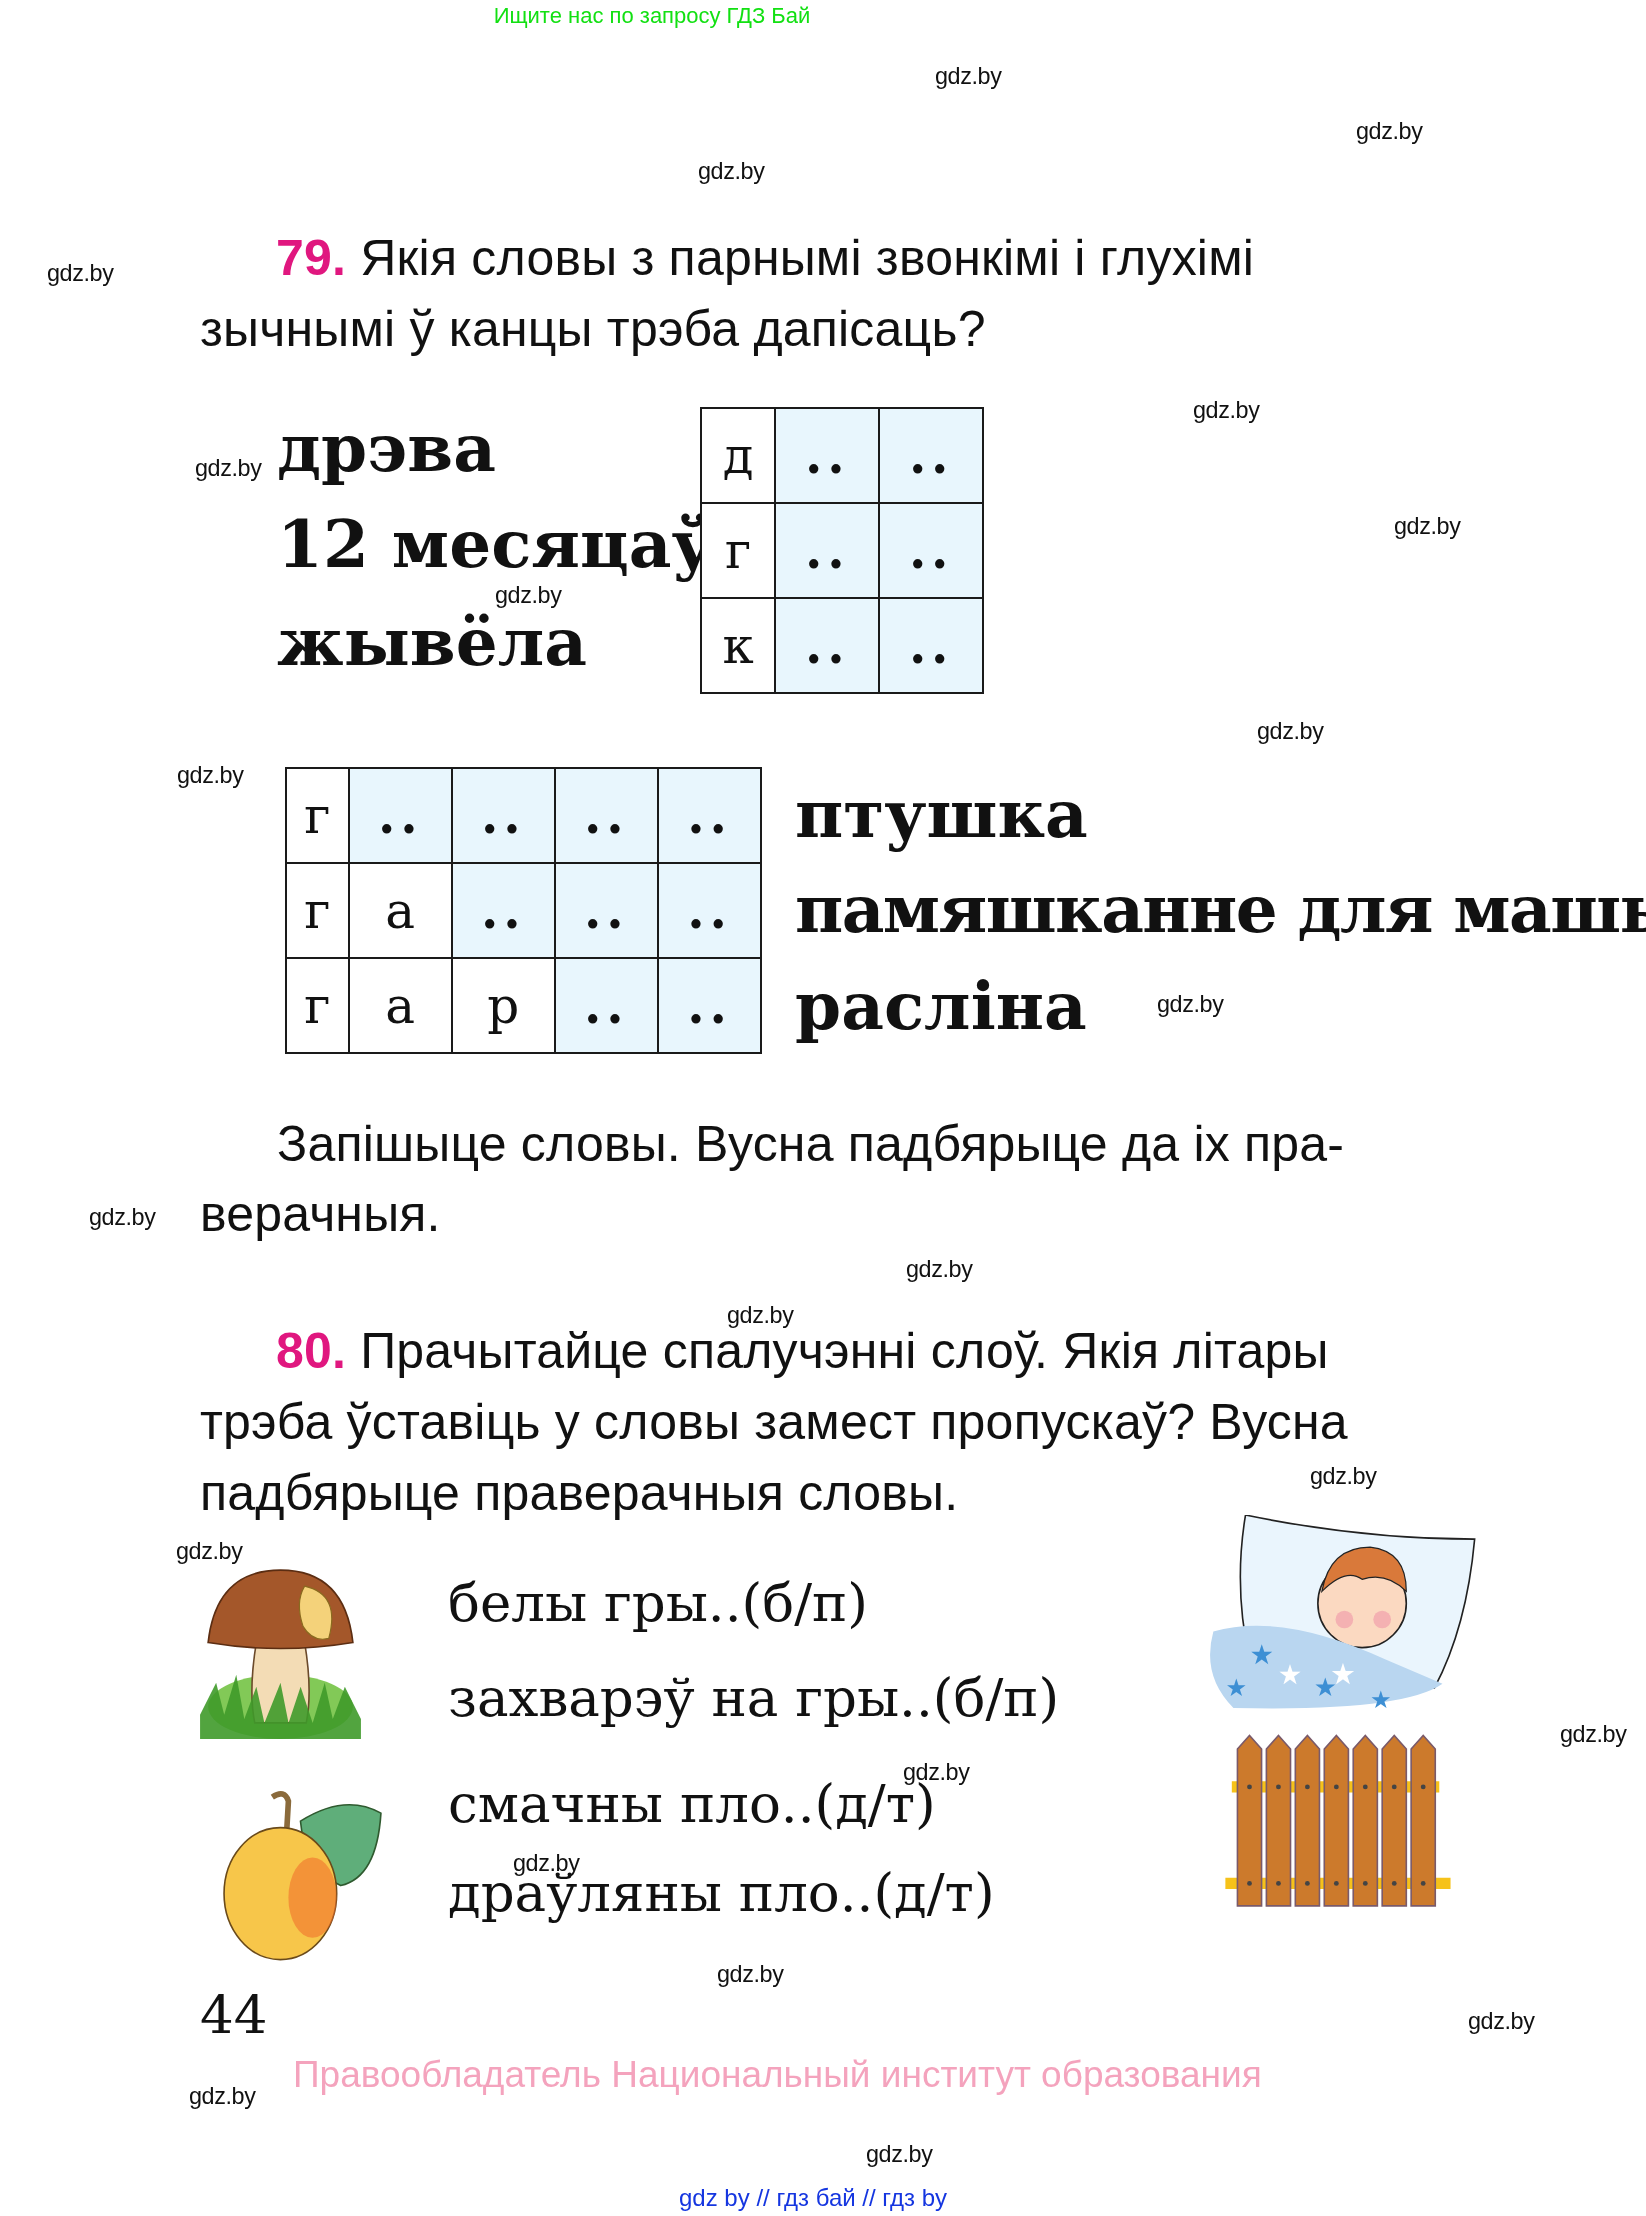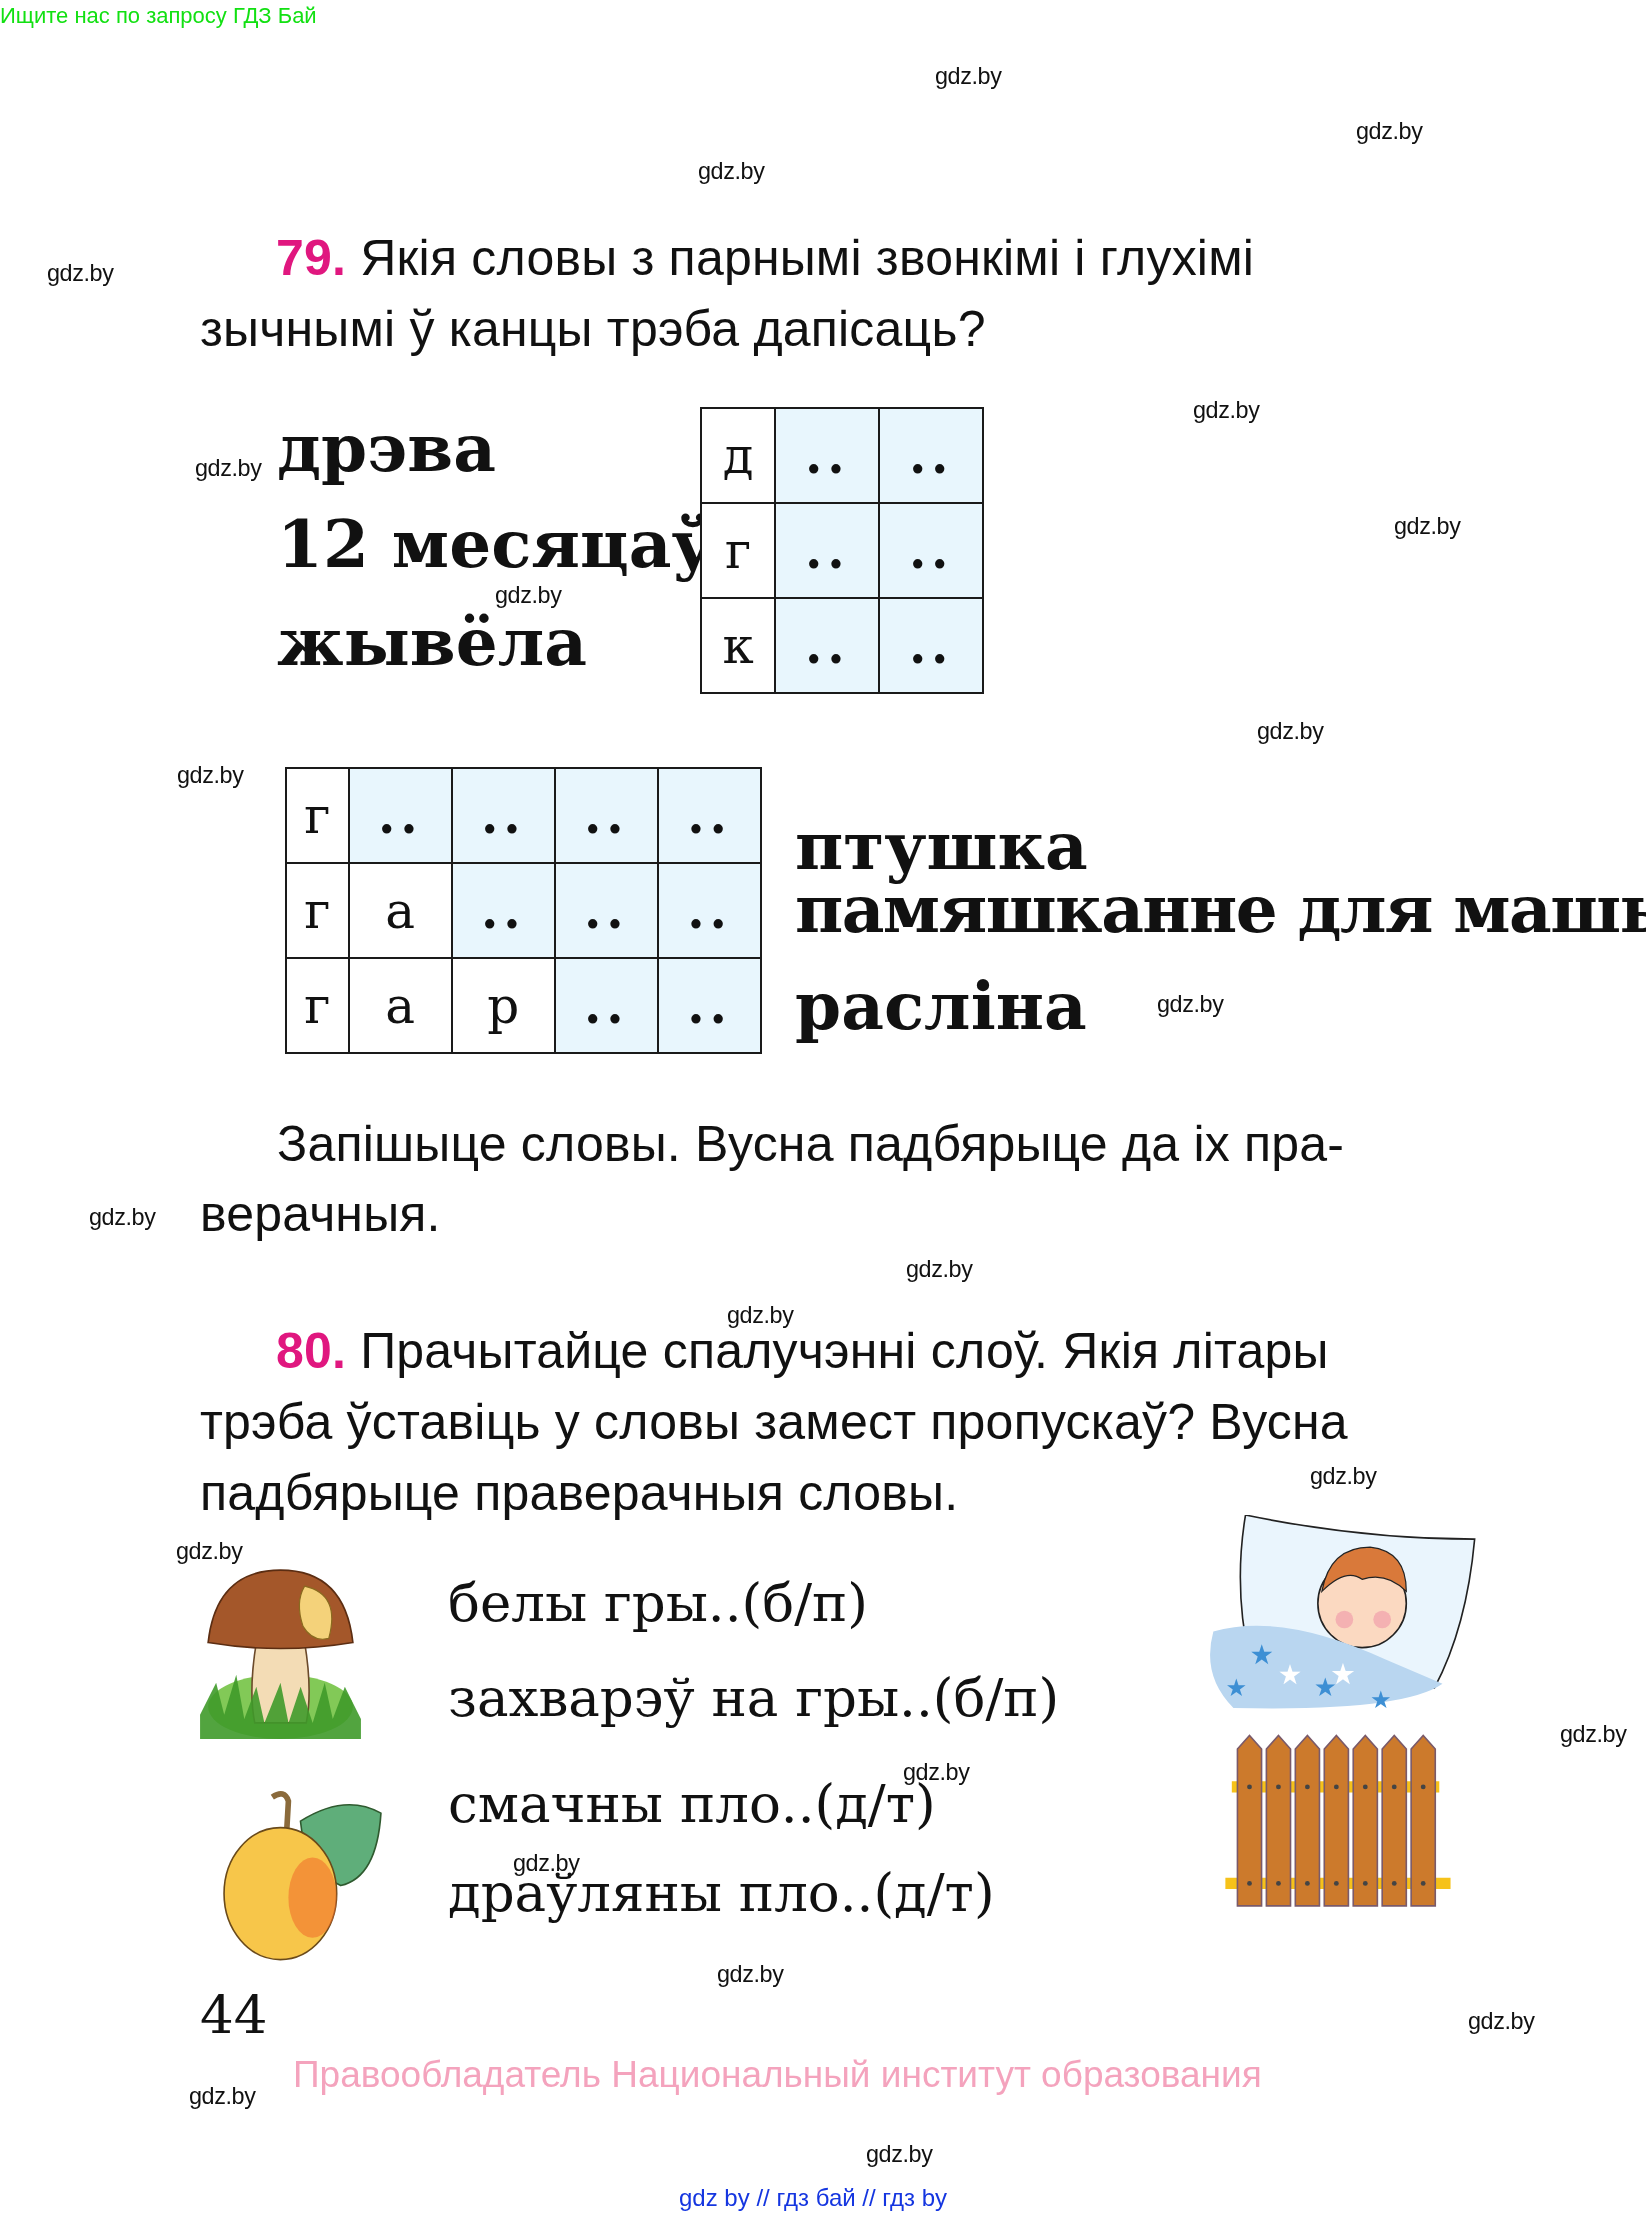--- a/index.html
+++ b/index.html
@@ -1,21 +1,21 @@
 <!DOCTYPE html>
 <html style="font-size:13px"><head>
 <meta charset="utf-8">
 <style>
   html, body { margin: 0; padding: 0; background: #ffffff; }
   body { width: 1647px; height: 2216px; position: relative; overflow: hidden; }
   .abs { position: absolute; }
   .sans { font-family: "Liberation Sans", "DejaVu Sans", sans-serif; }
   .serif { font-family: "DejaVu Serif", "Liberation Serif", serif; }
 
-  .top-banner { top: 3.2px; left: 0; width: 1304px; color: #12e012; font-size: 22px; }
+  .top-banner { top: 3.2px; left: 0; width: 1304px; text-align: center; color: #12e012; font-size: 22px; }
   .wm { font-size: 23.4px; color: #111; letter-spacing: -0.4px; }
 
   .task-line { font-size: 50px; color: #111; white-space: nowrap; letter-spacing: 0.2px; }
   .task-num { color: #e0177f; font-weight: bold; }
 
   .word { font-size: 66px; color: #111; white-space: nowrap; font-weight: bold; }
 
   table.grid { border-collapse: collapse; position: absolute; }
   table.grid td { border: 2.4px solid #1a1a1a; text-align: center; vertical-align: middle; padding: 0;
                   font-family: "DejaVu Serif", "Liberation Serif", serif; font-size: 50px; color: #111; }
@@ -107,21 +107,21 @@
   <tr style="height:95px;">
     <td class="letter">г</td>
     <td class="letter">а</td>
     <td class="letter">р</td>
     <td class="blank">..</td>
     <td class="blank">..</td>
   </tr>
 </tbody>
   </table>
 
-<div class="abs word serif" style="left:795px;top:807px;text-align:right;">птушка</div>
+<div class="abs word serif" style="left:795px;top:775px;text-align:right;">птушка</div>
 <div class="abs word serif" style="left:795px;top:870px;letter-spacing:-1.6px;">памяшканне для машын</div>
 <div class="abs word serif" style="left:795px;top:967px;">расліна</div>
 
 <div class="abs task-line sans" style="left:277px;top:1115px;">Запішыце словы. Вусна падбярыце да іх пра-</div>
 <div class="abs task-line sans" style="left:200px;top:1185px;">верачныя.</div>
 
 <div class="abs task-line sans" style="left:276px;top:1322px;">
   <span class="task-num">80.</span>
   <span>Прачытайце спалучэнні слоў. Якія літары</span>
 </div>

